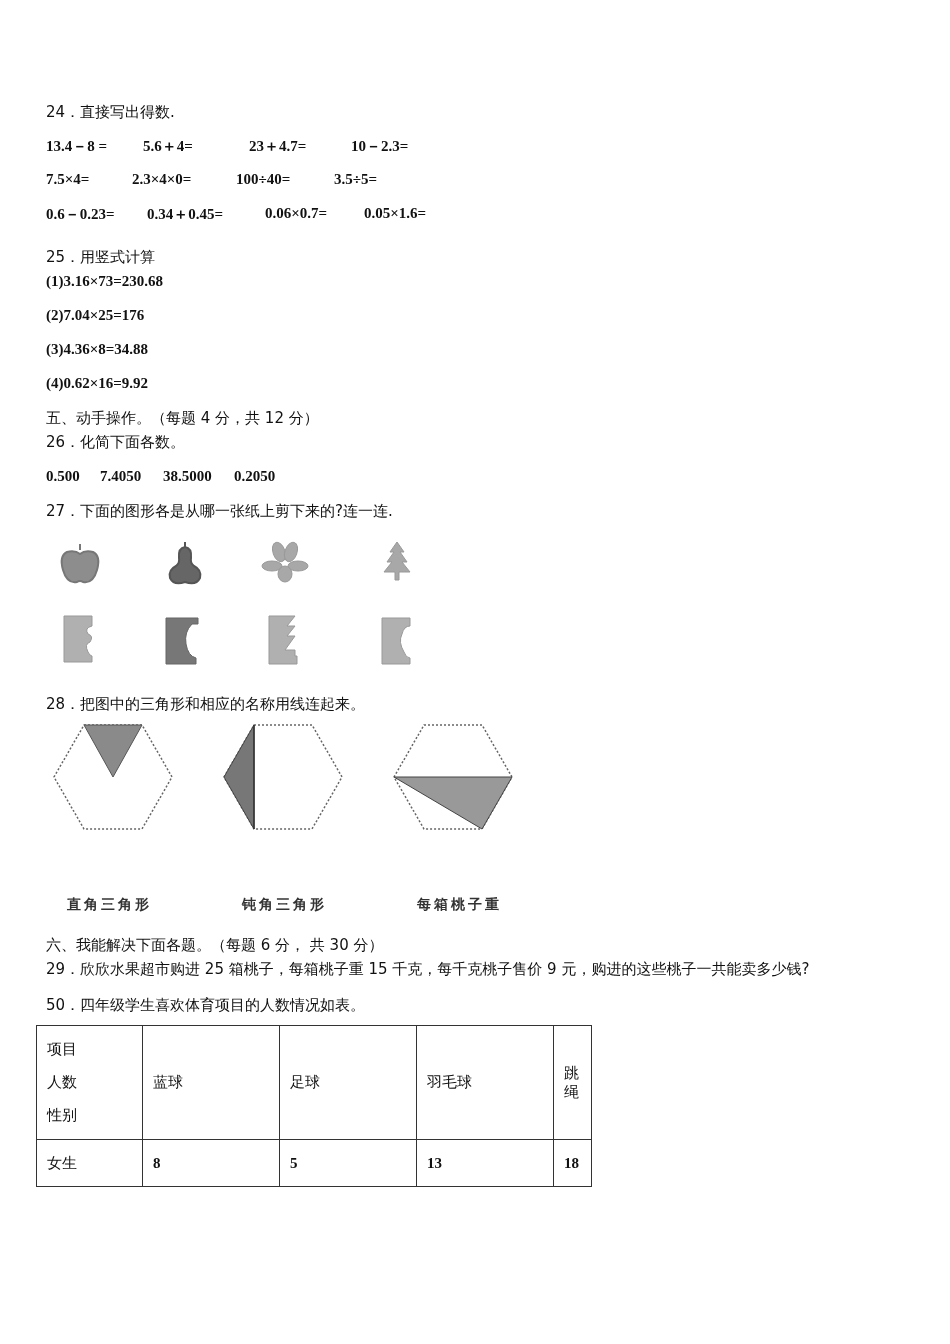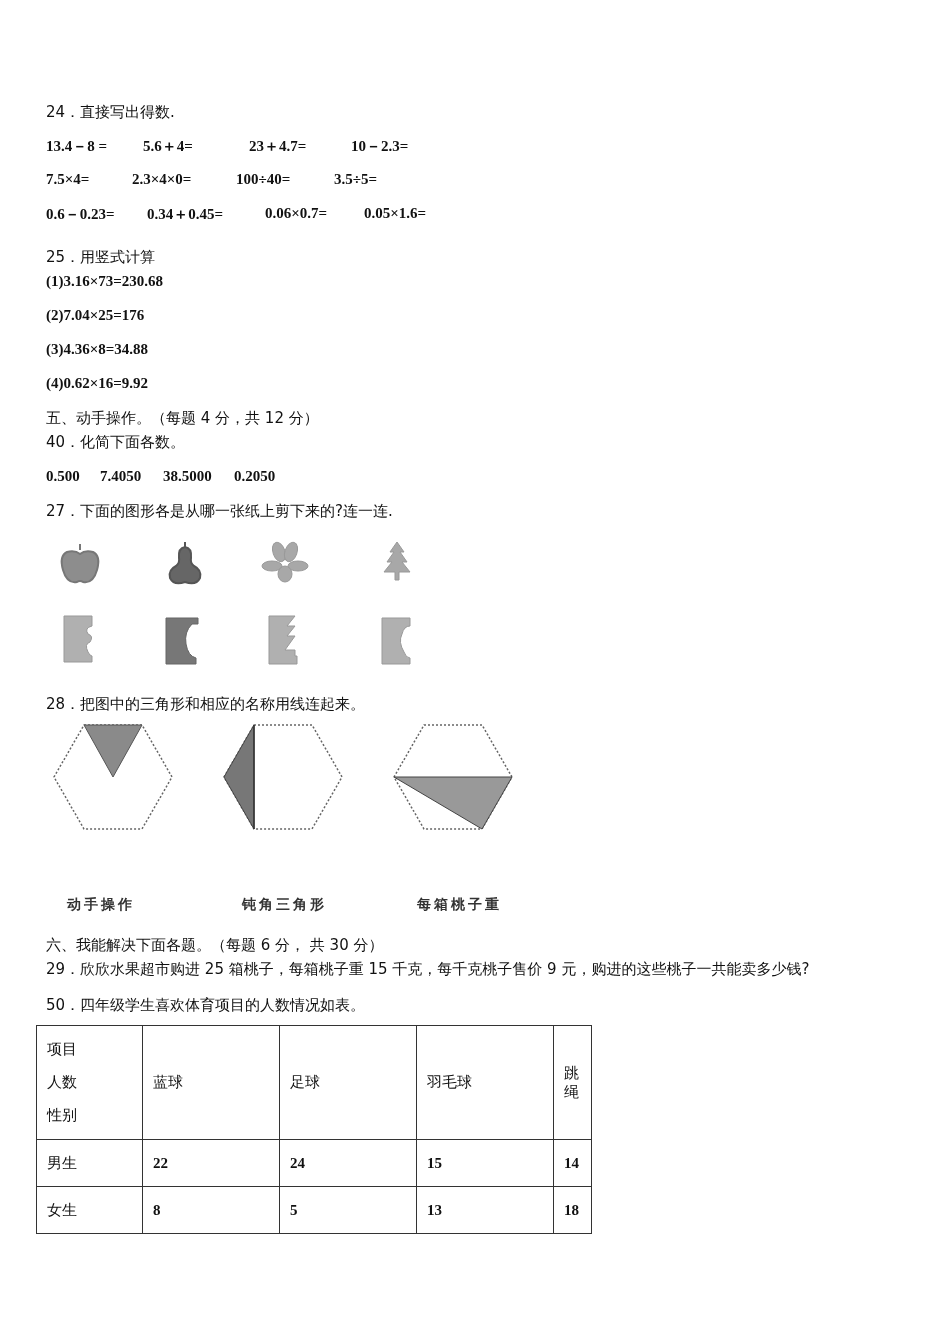--- a/index.html
+++ b/index.html
@@ -50,21 +50,21 @@
   <span class="expr" style="left:318px;">0.05×1.6=</span>
 </div>
 
 <div class="line cn" style="top:248px;">25．用竖式计算</div>
 <div class="line num" style="top:273px;">(1)3.16×73=230.68</div>
 <div class="line num" style="top:307px;">(2)7.04×25=176</div>
 <div class="line num" style="top:341px;">(3)4.36×8=34.88</div>
 <div class="line num" style="top:375px;">(4)0.62×16=9.92</div>
 
 <div class="line cn" style="top:409px;">五、动手操作。（每题 4 分，共 12 分）</div>
-<div class="line cn" style="top:433px;">40．化简下面各数。</div>
+<div class="line cn" style="top:433px;">26．化简下面各数。</div>
 <div class="exprrow" style="top:468px;">
   <span class="expr" style="left:0px;">0.500</span>
   <span class="expr" style="left:54px;">7.4050</span>
   <span class="expr" style="left:117px;">38.5000</span>
   <span class="expr" style="left:188px;">0.2050</span>
 </div>
 
 <div class="line cn" style="top:502px;">27．下面的图形各是从哪一张纸上剪下来的?连一连.</div>
 
 <svg class="fig" style="left:55px; top:538px;" width="50" height="50">
@@ -108,21 +108,21 @@
 <svg class="fig" style="left:218px; top:722px;" width="130" height="112">
   <polygon points="36,3 94,3 124,55 94,107 36,107 6,55" fill="#fff" stroke="#666" stroke-width="1.5" stroke-dasharray="2,2"></polygon>
   <polygon points="36,3 36,107 6,55" fill="#777" stroke="#444" stroke-width="1"></polygon>
   <line x1="36" y1="3" x2="36" y2="107" stroke="#333" stroke-width="1.5"></line>
 </svg>
 <svg class="fig" style="left:388px; top:722px;" width="130" height="112">
   <polygon points="36,3 94,3 124,55 94,107 36,107 6,55" fill="#fff" stroke="#666" stroke-width="1.5" stroke-dasharray="2,2"></polygon>
   <polygon points="6,55 124,55 94,107" fill="#999" stroke="#444" stroke-width="1"></polygon>
 </svg>
 
-<div class="label-hand" style="left:67px; top:896px;">动手操作</div>
+<div class="label-hand" style="left:67px; top:896px;">直角三角形</div>
 <div class="label-hand" style="left:242px; top:896px;">钝角三角形</div>
 <div class="label-hand" style="left:417px; top:896px;">每箱桃子重</div>
 
 <div class="line cn" style="top:936px;">六、我能解决下面各题。（每题  6  分，  共  30  分）</div>
 <div class="line cn" style="top:960px;">29．欣欣水果超市购进 25 箱桃子，每箱桃子重 15 千克，每千克桃子售价 9 元，购进的这些桃子一共能卖多少钱?</div>
 <div class="line cn" style="top:996px;">50．四年级学生喜欢体育项目的人数情况如表。</div>
 
 <table class="data">
   <tbody>
       <tr style="height:114px;">
@@ -130,27 +130,20 @@
       <div>项目</div>
       <div>人数</div>
       <div>性别</div>
     </td>
     <td class="cnc" style="width:126px;">蓝球</td>
     <td class="cnc" style="width:126px;">足球</td>
     <td class="cnc" style="width:126px;">羽毛球</td>
     <td class="cnc">跳绳</td>
   </tr>
   <tr style="height:47px;">
-    <td class="cnc">男生</td>
-    <td class="v">22</td>
-    <td class="v">24</td>
-    <td class="v">15</td>
-    <td class="v">14</td>
-  </tr>
-  <tr style="height:47px;">
     <td class="cnc">女生</td>
     <td class="v">8</td>
     <td class="v">5</td>
     <td class="v">13</td>
     <td class="v">18</td>
   </tr>
 </tbody>
   </table>
 
 </body></html>

